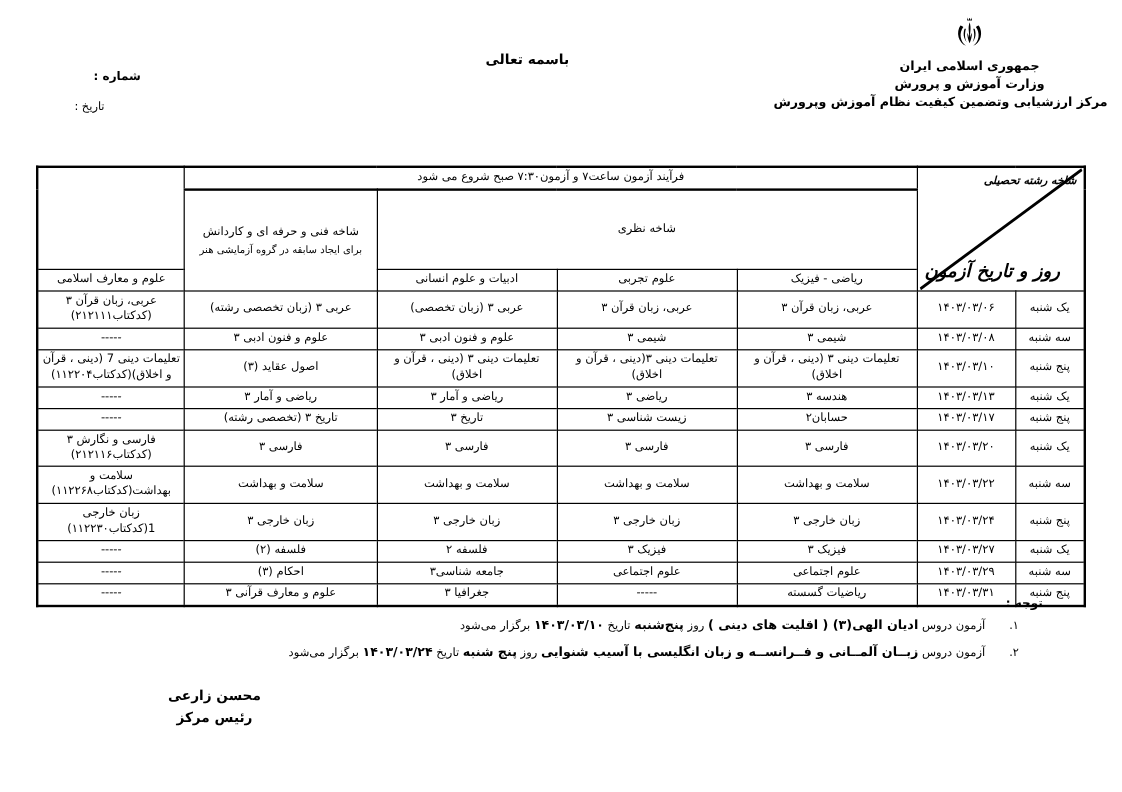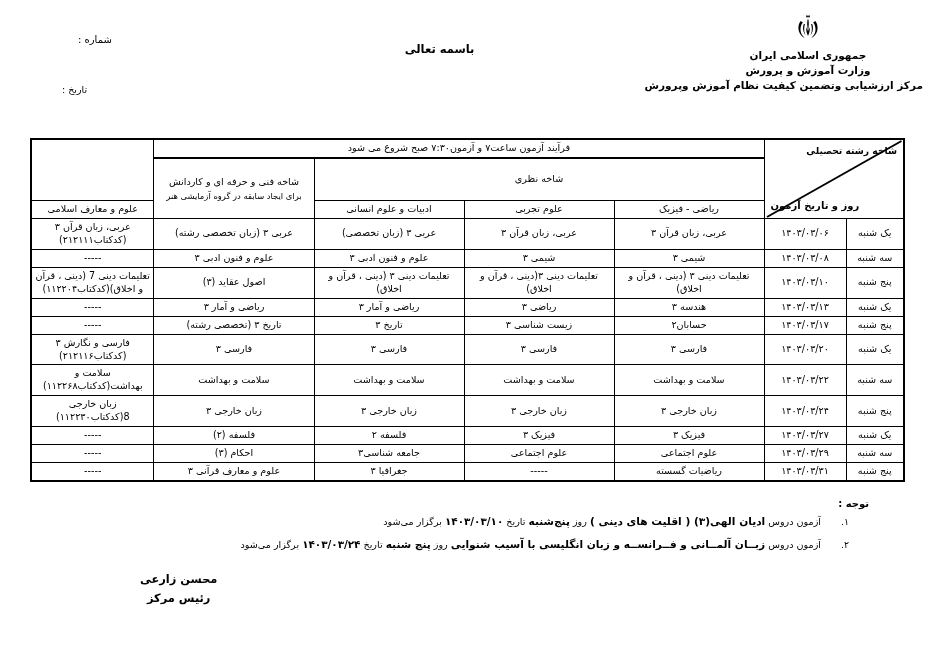--- a/index.html
+++ b/index.html
@@ -57,24 +57,24 @@
     right: 16px;
     left: 0;
     text-align: center;
     font-size: 11.5px;
     font-weight: bold;
     margin-right: 40px;
   }
 
   .number-label {
     position: absolute;
-    top: 34px;
+    top: 59px;
     left: 78px;
     font-size: 10px;
-    font-weight: normal;
+    font-weight: bold;
   }
   .date-label {
     position: absolute;
     top: 84px;
     left: 62px;
     font-size: 9.5px;
     font-weight: normal;
   }
 
   .doc-title {
@@ -143,42 +143,43 @@
     display: block;
     font-size: 8.4px;
     font-weight: normal;
     line-height: 1.25;
     margin-top: 2px;
   }
 
   
   .corner {
     position: relative;
-    padding: 0 !important;
+    padding: 12px !important;
     height: 78px;
     overflow: hidden;
+    font-style: italic;
   }
   .corner .diag {
     position: absolute;
     inset: 0;
     width: 100%;
     height: 100%;
   }
   .corner .c-top {
     position: absolute;
     top: 5px;
     right: 6px;
     font-size: 9.2px;
     font-weight: bold;
   }
   .corner .c-bot {
     position: absolute;
     bottom: 6px;
     left: 6px;
-    font-size: 10px;
+    font-size: 15px;
     font-weight: bold;
   }
 
   td.day {
     font-size: 10.4px;
     font-weight: bold;
     padding: 3px 2px;
   }
   td.dt {
     font-size: 10.6px;
@@ -374,21 +375,21 @@
             <td class="subj">سلامت و بهداشت</td>
             <td class="vo">سلامت و بهداشت(کدکتاب۱۱۲۲۶۸)</td>
           </tr>
           <tr>
             <td class="day">پنج شنبه</td>
             <td class="dt">۱۴۰۳/۰۳/۲۴</td>
             <td class="subj">زبان خارجی ۳</td>
             <td class="subj">زبان خارجی ۳</td>
             <td class="subj">زبان خارجی ۳</td>
             <td class="subj">زبان خارجی ۳</td>
-            <td class="vo">زبان خارجی 8(کدکتاب۱۱۲۲۳۰)</td>
+            <td class="vo">زبان خارجی 1(کدکتاب۱۱۲۲۳۰)</td>
           </tr>
           <tr>
             <td class="day">یک شنبه</td>
             <td class="dt">۱۴۰۳/۰۳/۲۷</td>
             <td class="subj">فیزیک ۳</td>
             <td class="subj">فیزیک ۳</td>
             <td class="subj">فلسفه ۲</td>
             <td class="subj">فلسفه (۲)</td>
             <td class="vo">-----</td>
           </tr>

